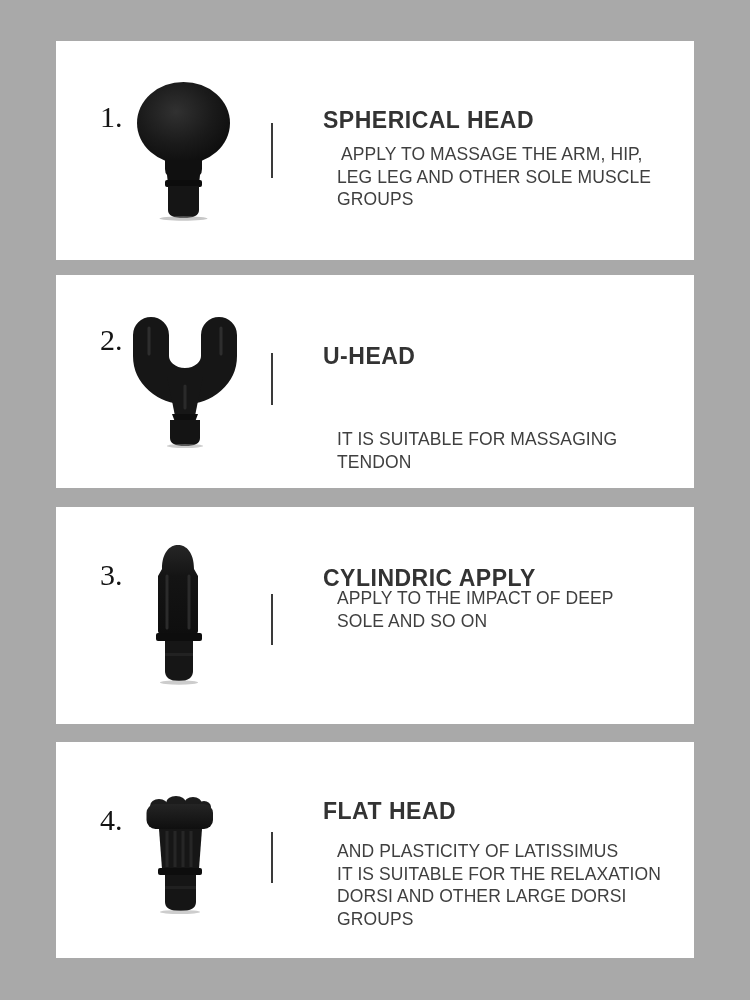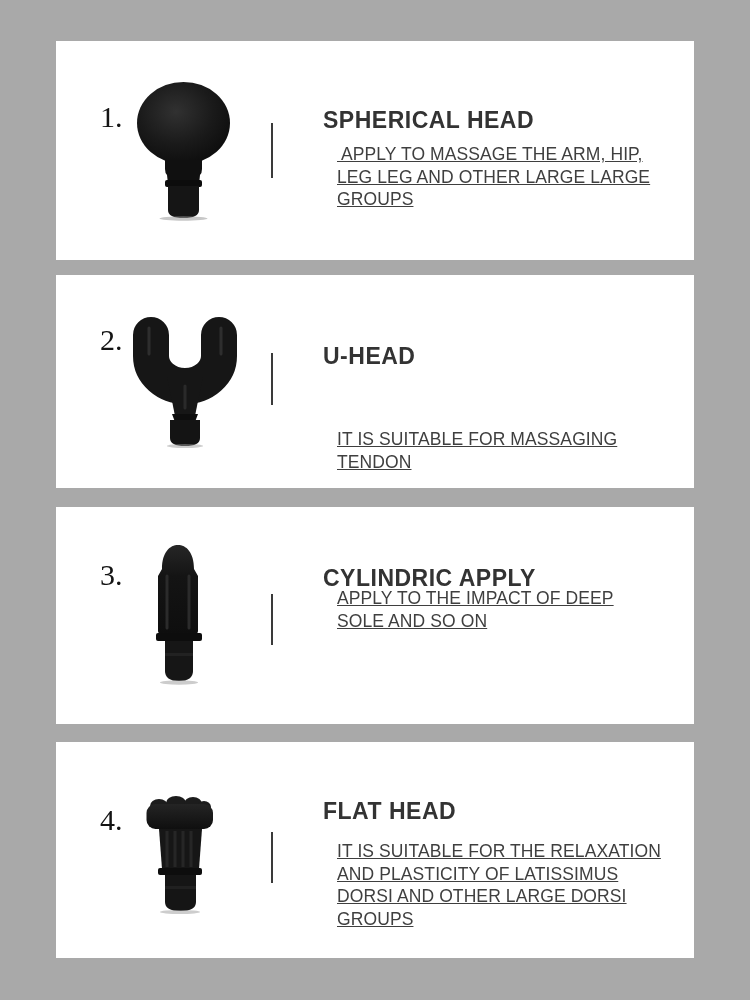--- a/index.html
+++ b/index.html
@@ -21,21 +21,21 @@
   .img svg{display:block;width:100%;height:100%;}
   .divider{position:absolute;left:215px;width:2px;background:#3a3a3a;}
   .c1 .divider{top:82px;height:55px;}
   .c2 .divider{top:78px;height:52px;}
   .c3 .divider{top:87px;height:51px;}
   .c4 .divider{top:90px;height:51px;}
   .title{position:absolute;left:267px;margin:0;font-size:23px;line-height:26px;
          font-weight:bold;color:#333333;letter-spacing:0.5px;white-space:nowrap;}
   .c1 .title{top:66px;} .c2 .title{top:68px;} .c3 .title{top:58px;} .c4 .title{top:56px;}
   .desc{position:absolute;left:281px;font-size:17.5px;line-height:22.6px;
-        color:#3f3f3f;letter-spacing:0.1px;text-decoration:underline;}
+        color:#3f3f3f;letter-spacing:0.1px;}
   .c1 .desc{top:102px;} .c2 .desc{top:105px;margin-top:48px;} .c3 .desc{top:80px;} .c4 .desc{top:98px;}
   .desc .line{white-space:pre;}
 </style>
 </head>
 <body>
 
 <div class="canvas">
 
   <section class="card c1">
     <span class="num">1.</span>
@@ -52,21 +52,21 @@
         <path d="M31 81 h37 v9 q0 4 -2 6 l-1 9 h-31 l-1 -9 q-2 -2 -2 -6 Z" fill="#101010"></path>
         <rect x="31" y="101" width="37" height="7" rx="2" fill="#0c0c0c"></rect>
         <path d="M34 107 h31 v24 q0 8 -15.5 8 q-15.5 0 -15.5 -8 Z" fill="#151515"></path>
         <ellipse cx="49.5" cy="139.5" rx="24" ry="2.2" fill="#999999" opacity="0.55"></ellipse>
       </svg>
     </figure>
     <span class="divider"></span>
     <h2 class="title">SPHERICAL HEAD</h2>
     <div class="desc">
       <div class="line"> APPLY TO MASSAGE THE ARM, HIP,</div>
-      <div class="line">LEG LEG AND OTHER LARGE LARGE</div>
+      <div class="line">LEG LEG AND OTHER SOLE MUSCLE</div>
       <div class="line">GROUPS</div>
     </div>
   </section>
 
   <section class="card c2">
     <span class="num">2.</span>
     <figure class="img">
       <svg viewBox="0 0 106 136" xmlns="http://www.w3.org/2000/svg">
         <path d="M19 23 L19 44 A34 30 0 0 0 87 44 L87 23" fill="none" stroke="#161616" stroke-width="36" stroke-linecap="round"></path>
         <path d="M35 64 L71 64 L63 104 L43 104 Z" fill="#161616"></path>
@@ -136,20 +136,20 @@
         <line x1="45" y1="35" x2="45" y2="71" stroke="#262626" stroke-width="3"></line>
         <rect x="12" y="72" width="44" height="7" rx="2" fill="#0d0d0d"></rect>
         <path d="M19 79 h31 v27 q0 9 -15.5 9 q-15.5 0 -15.5 -9 Z" fill="#151515"></path>
         <rect x="19" y="90" width="31" height="3" fill="#202020"></rect>
         <ellipse cx="34" cy="116" rx="20" ry="2" fill="#9b9b9b" opacity="0.5"></ellipse>
       </svg>
     </figure>
     <span class="divider"></span>
     <h2 class="title">FLAT HEAD</h2>
     <div class="desc">
+      <div class="line">AND PLASTICITY OF LATISSIMUS</div>
       <div class="line">IT IS SUITABLE FOR THE RELAXATION</div>
-      <div class="line">AND PLASTICITY OF LATISSIMUS</div>
       <div class="line">DORSI AND OTHER LARGE DORSI</div>
       <div class="line">GROUPS</div>
     </div>
   </section>
 
 </div>
 
 </body></html>

